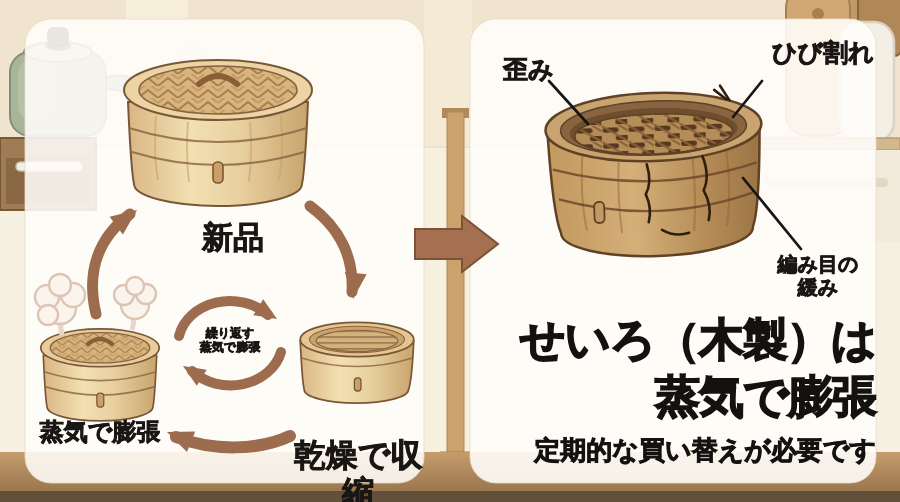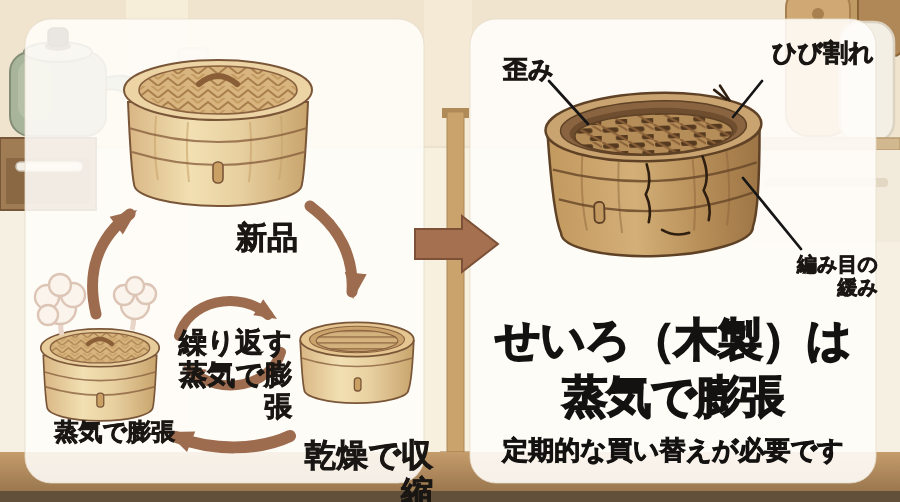--- a/index.html
+++ b/index.html
@@ -6,23 +6,23 @@
   #stage{
     position:relative;width:900px;height:502px;overflow:hidden;
     font-family:"Liberation Sans","DejaVu Sans",sans-serif;
   }
   #scene{position:absolute;left:0;top:0;}
   .lbl{
     position:absolute;font-weight:bold;color:#191613;
     -webkit-text-stroke:0.8px #191613;
     white-space:nowrap;line-height:1.15;
   }
-  .lbl.center{white-space:normal;text-align:right;}
+  .lbl.center{white-space:normal;text-align:center;}
   .big-title{
-    position:absolute;text-align:center;font-weight:bold;color:#141210;
+    position:absolute;text-align:right;font-weight:bold;color:#141210;
     -webkit-text-stroke:1.6px #141210;letter-spacing:-1px;
   }
 </style>
 </head>
 <body>
 
 <div id="stage">
 
 <svg id="scene" width="900" height="502" viewBox="0 0 900 502">
   <defs>
@@ -203,21 +203,21 @@
 
   <g stroke="#161616" stroke-width="2.7" stroke-linecap="round">
     <line x1="549" y1="81" x2="588" y2="124"></line>
     <line x1="762" y1="81" x2="733" y2="117"></line>
     <line x1="743" y1="178" x2="801" y2="249"></line>
   </g>
 </svg>
 
 <div class="lbl center" style="left:168px;top:220px;width:130px;font-size:31px;">新品</div>
 
-<div class="lbl center" style="left:168px;top:327px;width:124px;font-size:28px;">
+<div class="lbl center" style="left:168px;top:327px;width:124px;font-size:12px;">
   <div>繰り返す</div>
   <div>蒸気で膨張</div>
 </div>
 
 <div class="lbl center" style="left:25px;top:418px;width:150px;font-size:24px;">蒸気で膨張</div>
 
 <div class="lbl center" style="left:283px;top:437px;width:150px;font-size:32px;">乾燥で収縮</div>
 
 <div class="lbl" style="left:503px;top:55px;font-size:25px;text-align:center;">歪み</div>
 

